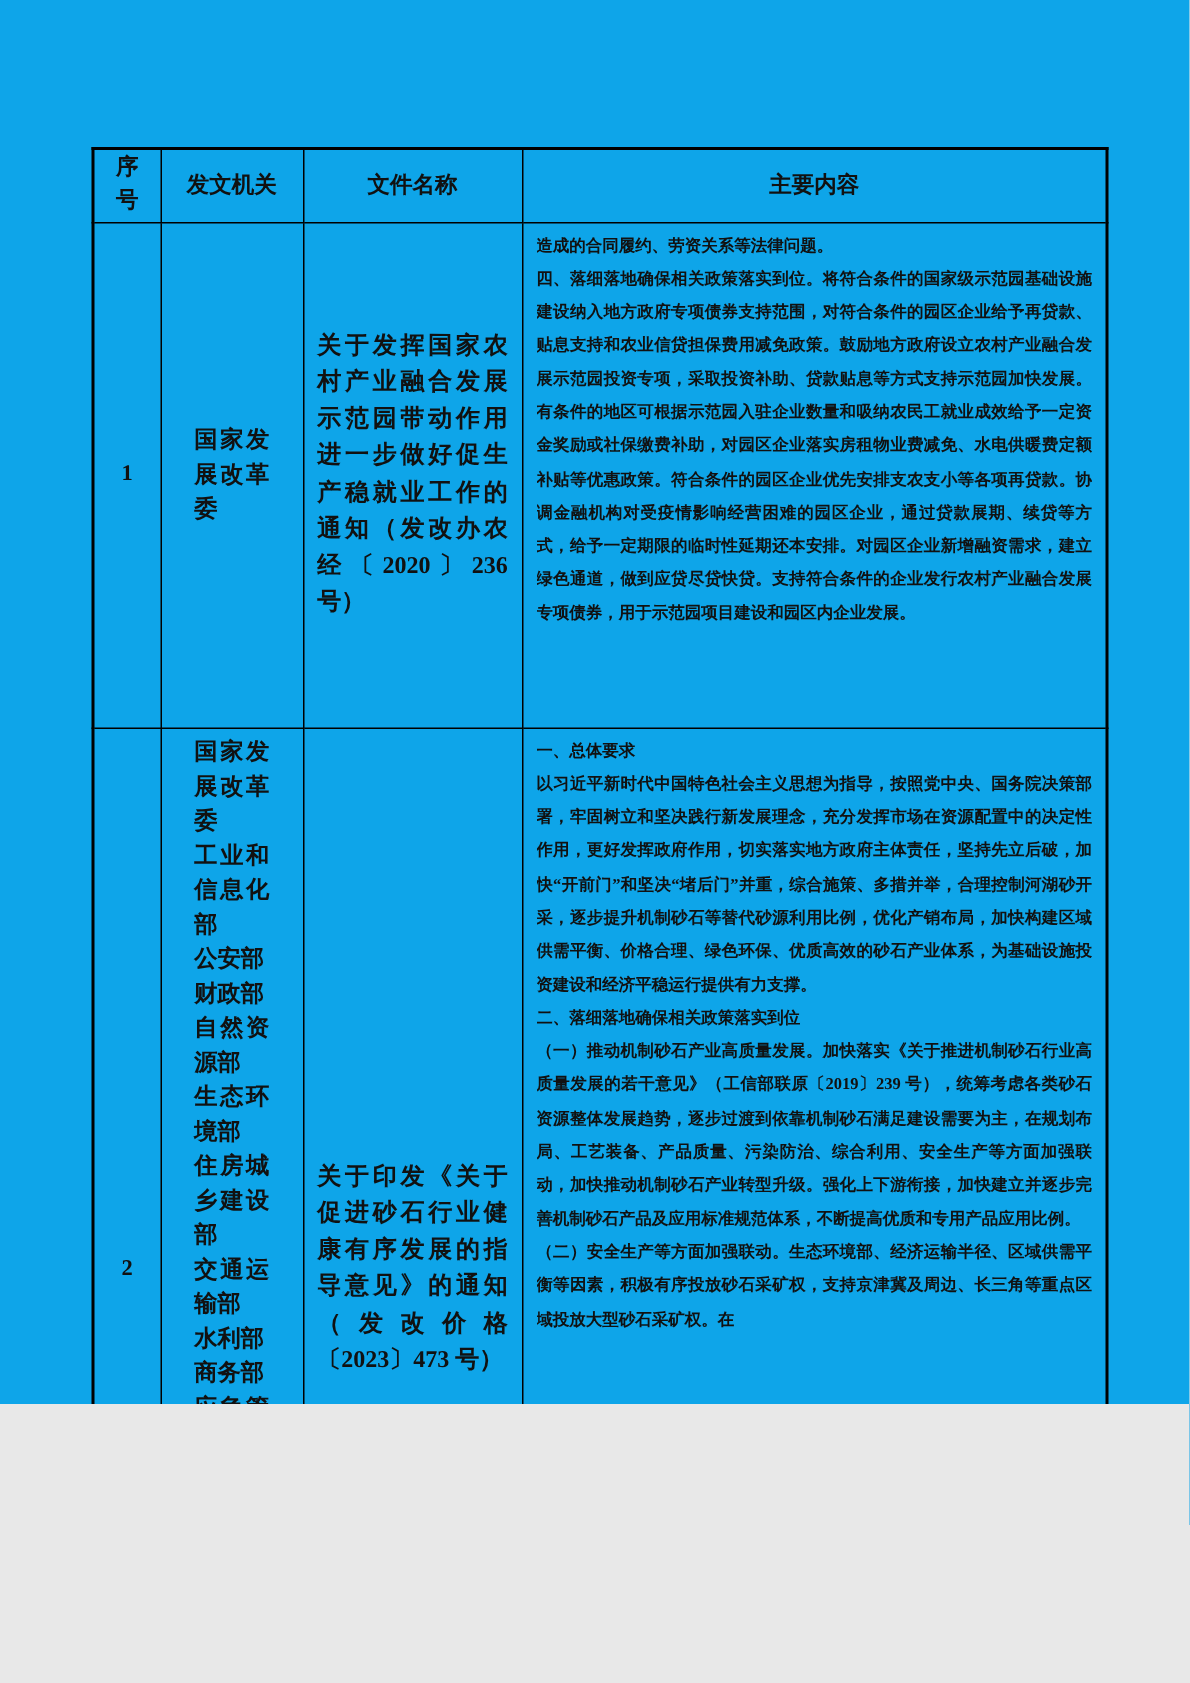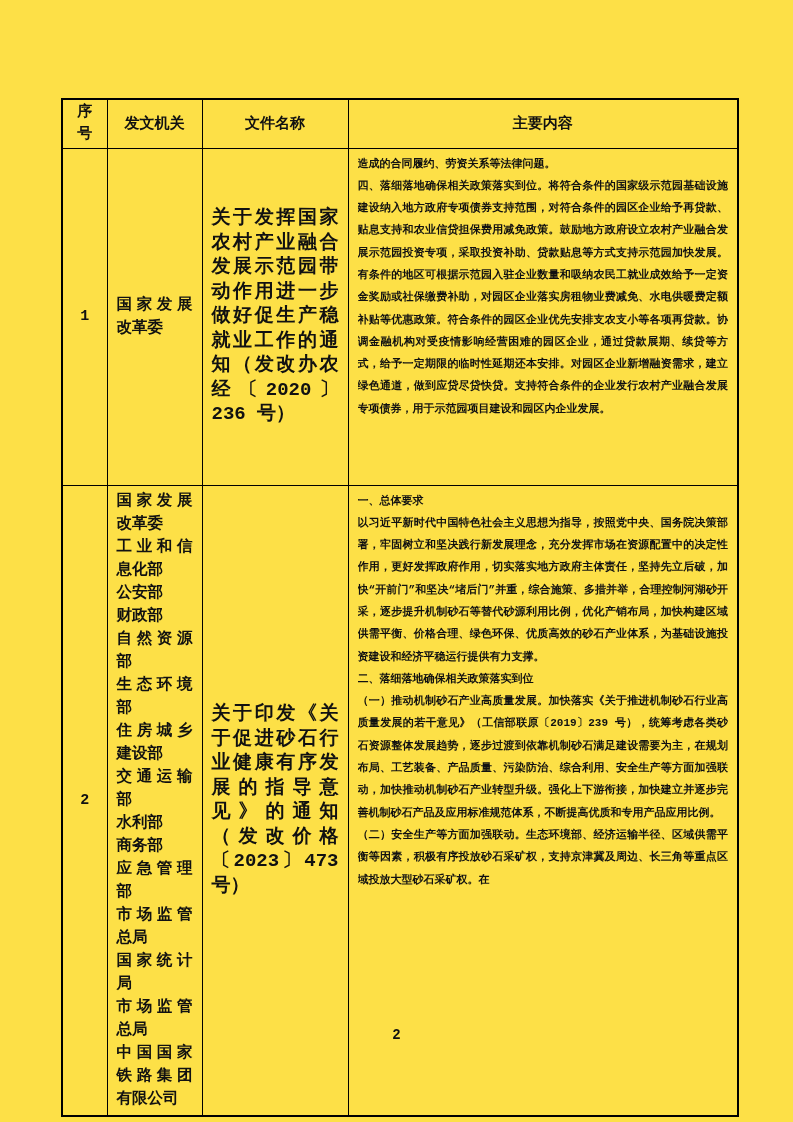--- a/index.html
+++ b/index.html
@@ -1,21 +1,21 @@
 <!DOCTYPE html>
 <html><head>
 <meta charset="utf-8">
 <style>
   html,body { margin:0; padding:0; background:#e8e8e8; }
   .page {
     position:relative;
-    width:793px; height:1122px;
+    width:793px; height:936px;
     margin:0 auto;
-    background:#fde047;
-    font-family:Liberation Mono, monospace;
+    background:#0ea5e9;
+    font-family:Liberation Serif, serif;
     color:#111111;
     overflow:hidden;
   }
   table.doc-table {
     position:absolute; left:61px; top:98px;
     width:676px;
     border-collapse:collapse;
     table-layout:fixed;
     border:2px solid #000;
   }
@@ -28,29 +28,29 @@
   }
   .th-no-inner { display:inline-block; width:1.15em; line-height:1.45; }
   tr.body-row-0 { height:337px; }
   tr.body-row-1 { height:538px; }
   td.cell-no {
     text-align:center; vertical-align:middle;
     font-size:15px; font-weight:600;
   }
   td.cell-issuer {
     vertical-align:middle;
-    padding:4px 9px;
+    padding:4px 22px;
     font-size:15.5px; font-weight:600;
     line-height:23px;
     text-align:justify;
   }
   td.cell-doc {
     vertical-align:middle;
     padding:4px 9px;
-    font-size:19px; font-weight:600;
+    font-size:16px; font-weight:600;
     line-height:24.5px;
     text-align:justify;
   }
   td.cell-content {
     vertical-align:top;
     padding:4px 9px 0 9px;
     font-size:11px; font-weight:600;
     line-height:22.3px;
     text-align:justify;
     margin-left:35px;

